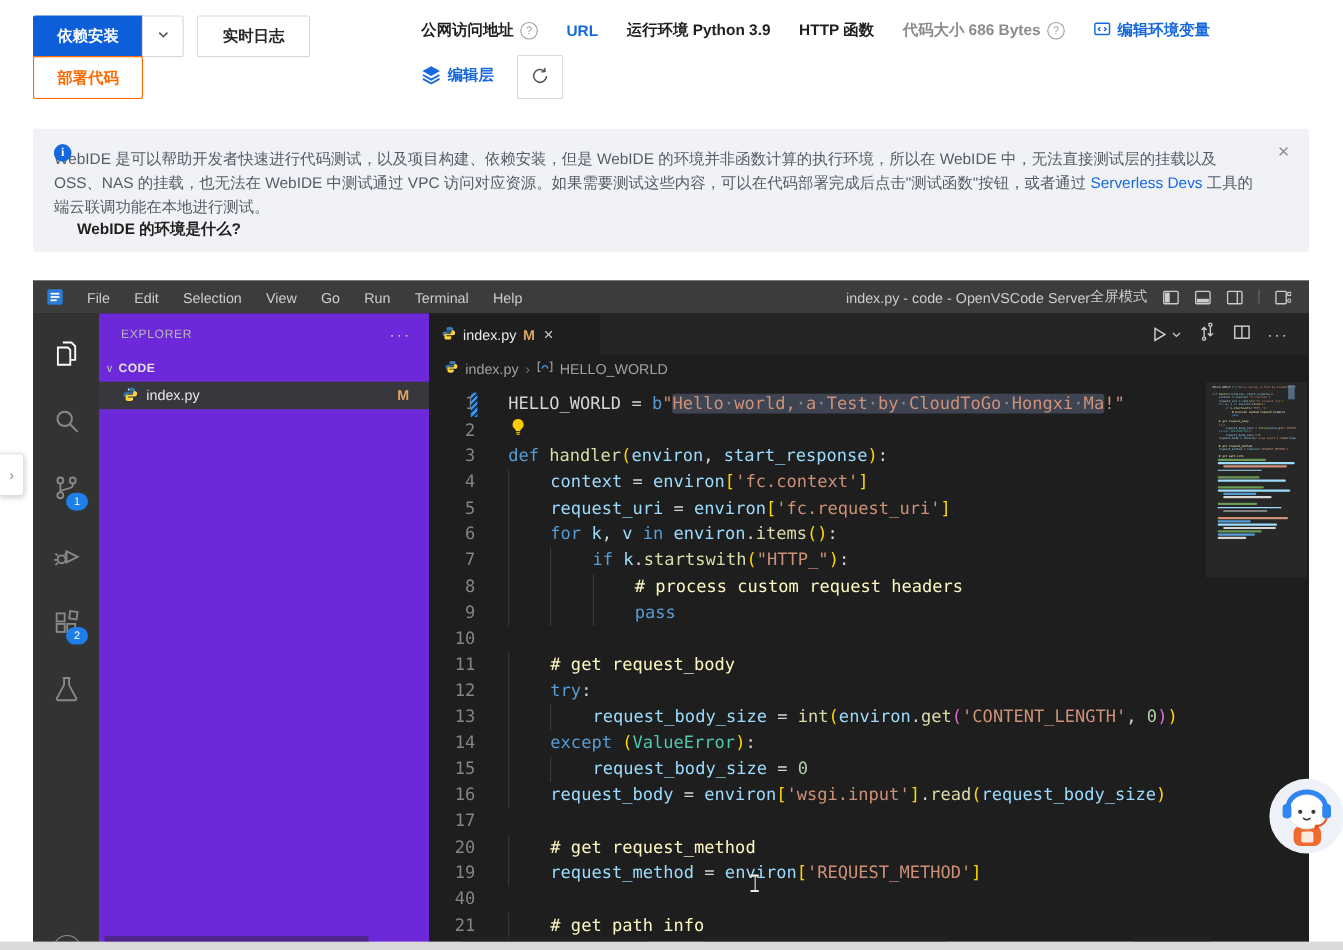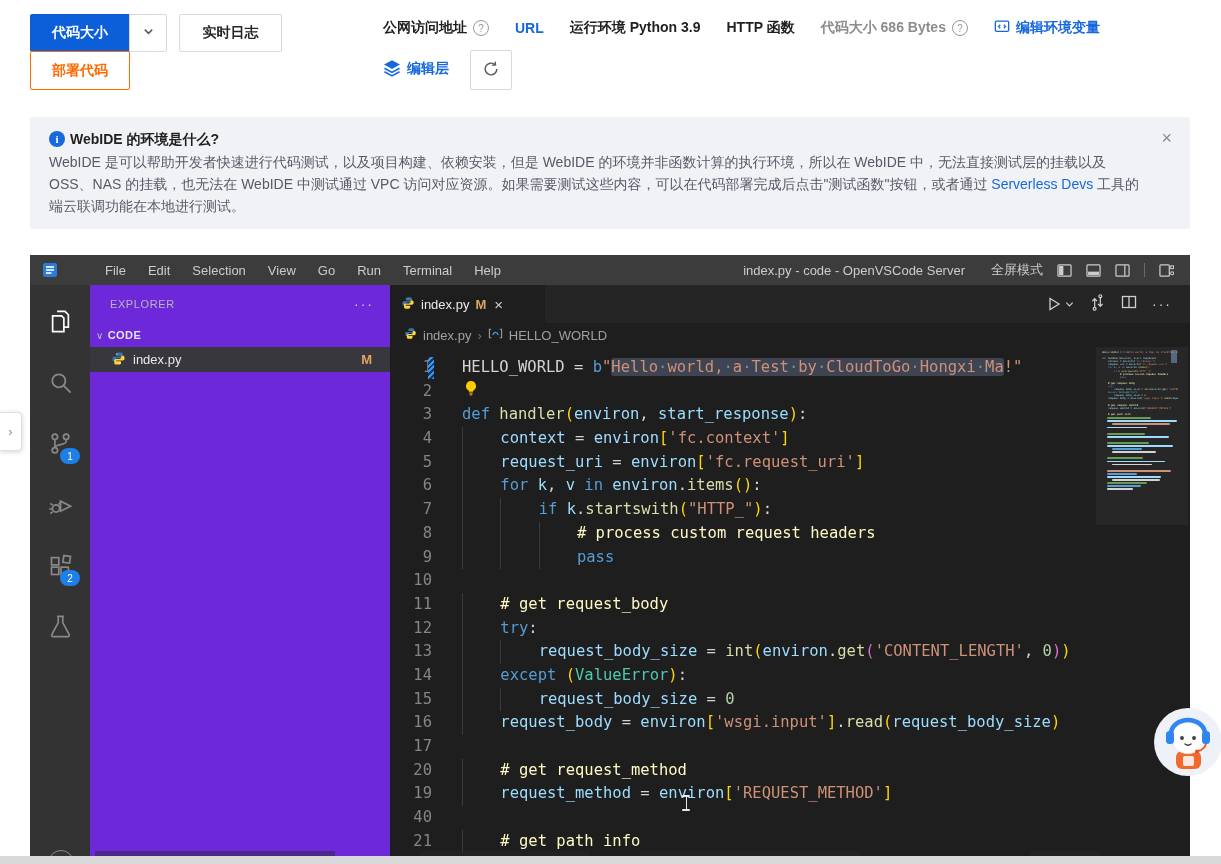--- a/index.html
+++ b/index.html
@@ -27,21 +27,21 @@
   #banner{left:30px;top:117px;width:1160px;height:112px;background:#f1f2f6;border-radius:2px;
           box-sizing:border-box;padding:13px 40px 0 19px;}
   #banner-title{font-size:14px;font-weight:700;color:#1f1f1f;margin-left:21px;line-height:18px;}
   #banner-body{font-size:14px;color:#555b66;line-height:22px;width:1100px;margin-top:3px;}
   #banner-close{position:absolute;right:18px;top:11px;font-size:18px;color:#8c8c8c;cursor:pointer;}
   #banner-info-icon{position:absolute;left:19px;top:14px;width:16px;height:16px;border-radius:50%;
           background:#1668dc;color:#fff;font-size:11px;font-weight:700;display:flex;
           align-items:center;justify-content:center;font-family:"Liberation Serif",serif;}
   
   #vscode{left:30px;top:255px;width:1160px;height:609px;background:#1e1e1e;overflow:hidden;}
-  #titlebar{height:30px;background:#3c3c3c;display:flex;align-items:center;color:#cccccc;font-size:13px;gap:26px;}
+  #titlebar{height:30px;background:#3c3c3c;display:flex;align-items:center;color:#cccccc;font-size:13px;}
   #vs-logo{width:16px;height:16px;margin:0 10px 0 12px;flex:none;}
   .menu-item{padding:0 11px;cursor:pointer;}
   #title-center{flex:1;text-align:right;color:#cccccc;white-space:nowrap;overflow:hidden;}
   #titlebar-right{display:flex;align-items:center;gap:14px;margin-right:16px;}
   .win-icon{width:15px;height:15px;display:inline-flex;}
   .tb-sep{width:1px;height:14px;background:#6a6a6a;}
   #main-row{display:flex;height:579px;}
   
   #activitybar{width:60px;background:#333333;flex:none;display:flex;flex-direction:column;
                align-items:center;padding-top:6px;position:relative;}
@@ -109,21 +109,21 @@
   #cursor-ibeam:before{content:"";position:absolute;left:4.5px;top:2px;bottom:2px;width:1.6px;background:#e8e8e8;}
   #cursor-ibeam:after{content:"";position:absolute;left:1px;right:1px;top:1px;height:1.6px;background:#e8e8e8;
      box-shadow:0 14px 0 #e8e8e8;border-radius:1px;}
   #bottom-bar{left:0;top:856px;width:1221px;height:8px;background:#d9d9d9;}
   .smudge{position:absolute;top:-5px;height:5px;background:rgba(40,40,40,.45);}
   #mascot{left:1152px;top:707px;width:70px;height:70px;}
 </style>
 </head>
 <body>
 
-<div class="abs btn" id="btn-test">代码大小</div>
+<div class="abs btn" id="btn-test">依赖安装</div>
 <div class="abs btn" id="btn-caret">
   <span>
     <svg width="13" height="13" viewBox="0 0 14 14" fill="none">
         <path d="M3 5l4 4 4-4" stroke="#595959" stroke-width="1.6"></path>
       </svg>
   </span>
 </div>
 <div class="abs btn" id="btn-logs">实时日志</div>
 <div class="abs btn" id="btn-deploy">部署代码</div>
 
@@ -166,22 +166,22 @@
   <span>
     <svg width="18" height="18" viewBox="0 0 20 20" fill="none">
       <path d="M16.5 10a6.5 6.5 0 1 1-2.2-4.9" stroke="#595959" stroke-width="1.6"></path>
       <path d="M14.5 1.8l.5 3.6-3.6.5" stroke="#595959" stroke-width="1.6" fill="none"></path>
     </svg>
   </span>
 </div>
 
 <div class="abs" id="banner">
   <span id="banner-info-icon">i</span>
+  <div id="banner-body"><span>WebIDE 是可以帮助开发者快速进行代码测试，以及项目构建、依赖安装，但是 WebIDE 的环境并非函数计算的执行环境，所以在 WebIDE 中，无法直接测试层的挂载以及 OSS、NAS 的挂载，也无法在 WebIDE 中测试通过 VPC 访问对应资源。如果需要测试这些内容，可以在代码部署完成后点击"测试函数"按钮，或者通过 </span><a class="blue" style="text-decoration:none">Serverless Devs</a><span> 工具的端云联调功能在本地进行测试。</span></div>
   <div id="banner-title">WebIDE 的环境是什么?</div>
-  <div id="banner-body"><span>WebIDE 是可以帮助开发者快速进行代码测试，以及项目构建、依赖安装，但是 WebIDE 的环境并非函数计算的执行环境，所以在 WebIDE 中，无法直接测试层的挂载以及 OSS、NAS 的挂载，也无法在 WebIDE 中测试通过 VPC 访问对应资源。如果需要测试这些内容，可以在代码部署完成后点击"测试函数"按钮，或者通过 </span><a class="blue" style="text-decoration:none">Serverless Devs</a><span> 工具的端云联调功能在本地进行测试。</span></div>
   <span id="banner-close">×</span>
 </div>
 
 <div class="abs" id="vscode">
 
   <div id="titlebar">
     <span id="vs-logo">
       <svg width="16" height="16" viewBox="0 0 16 16">
         <rect x="1" y="1" width="14" height="14" rx="2" fill="#2b7cd8"></rect>
         <rect x="4" y="4.2" width="8" height="1.6" fill="#fff"></rect>

